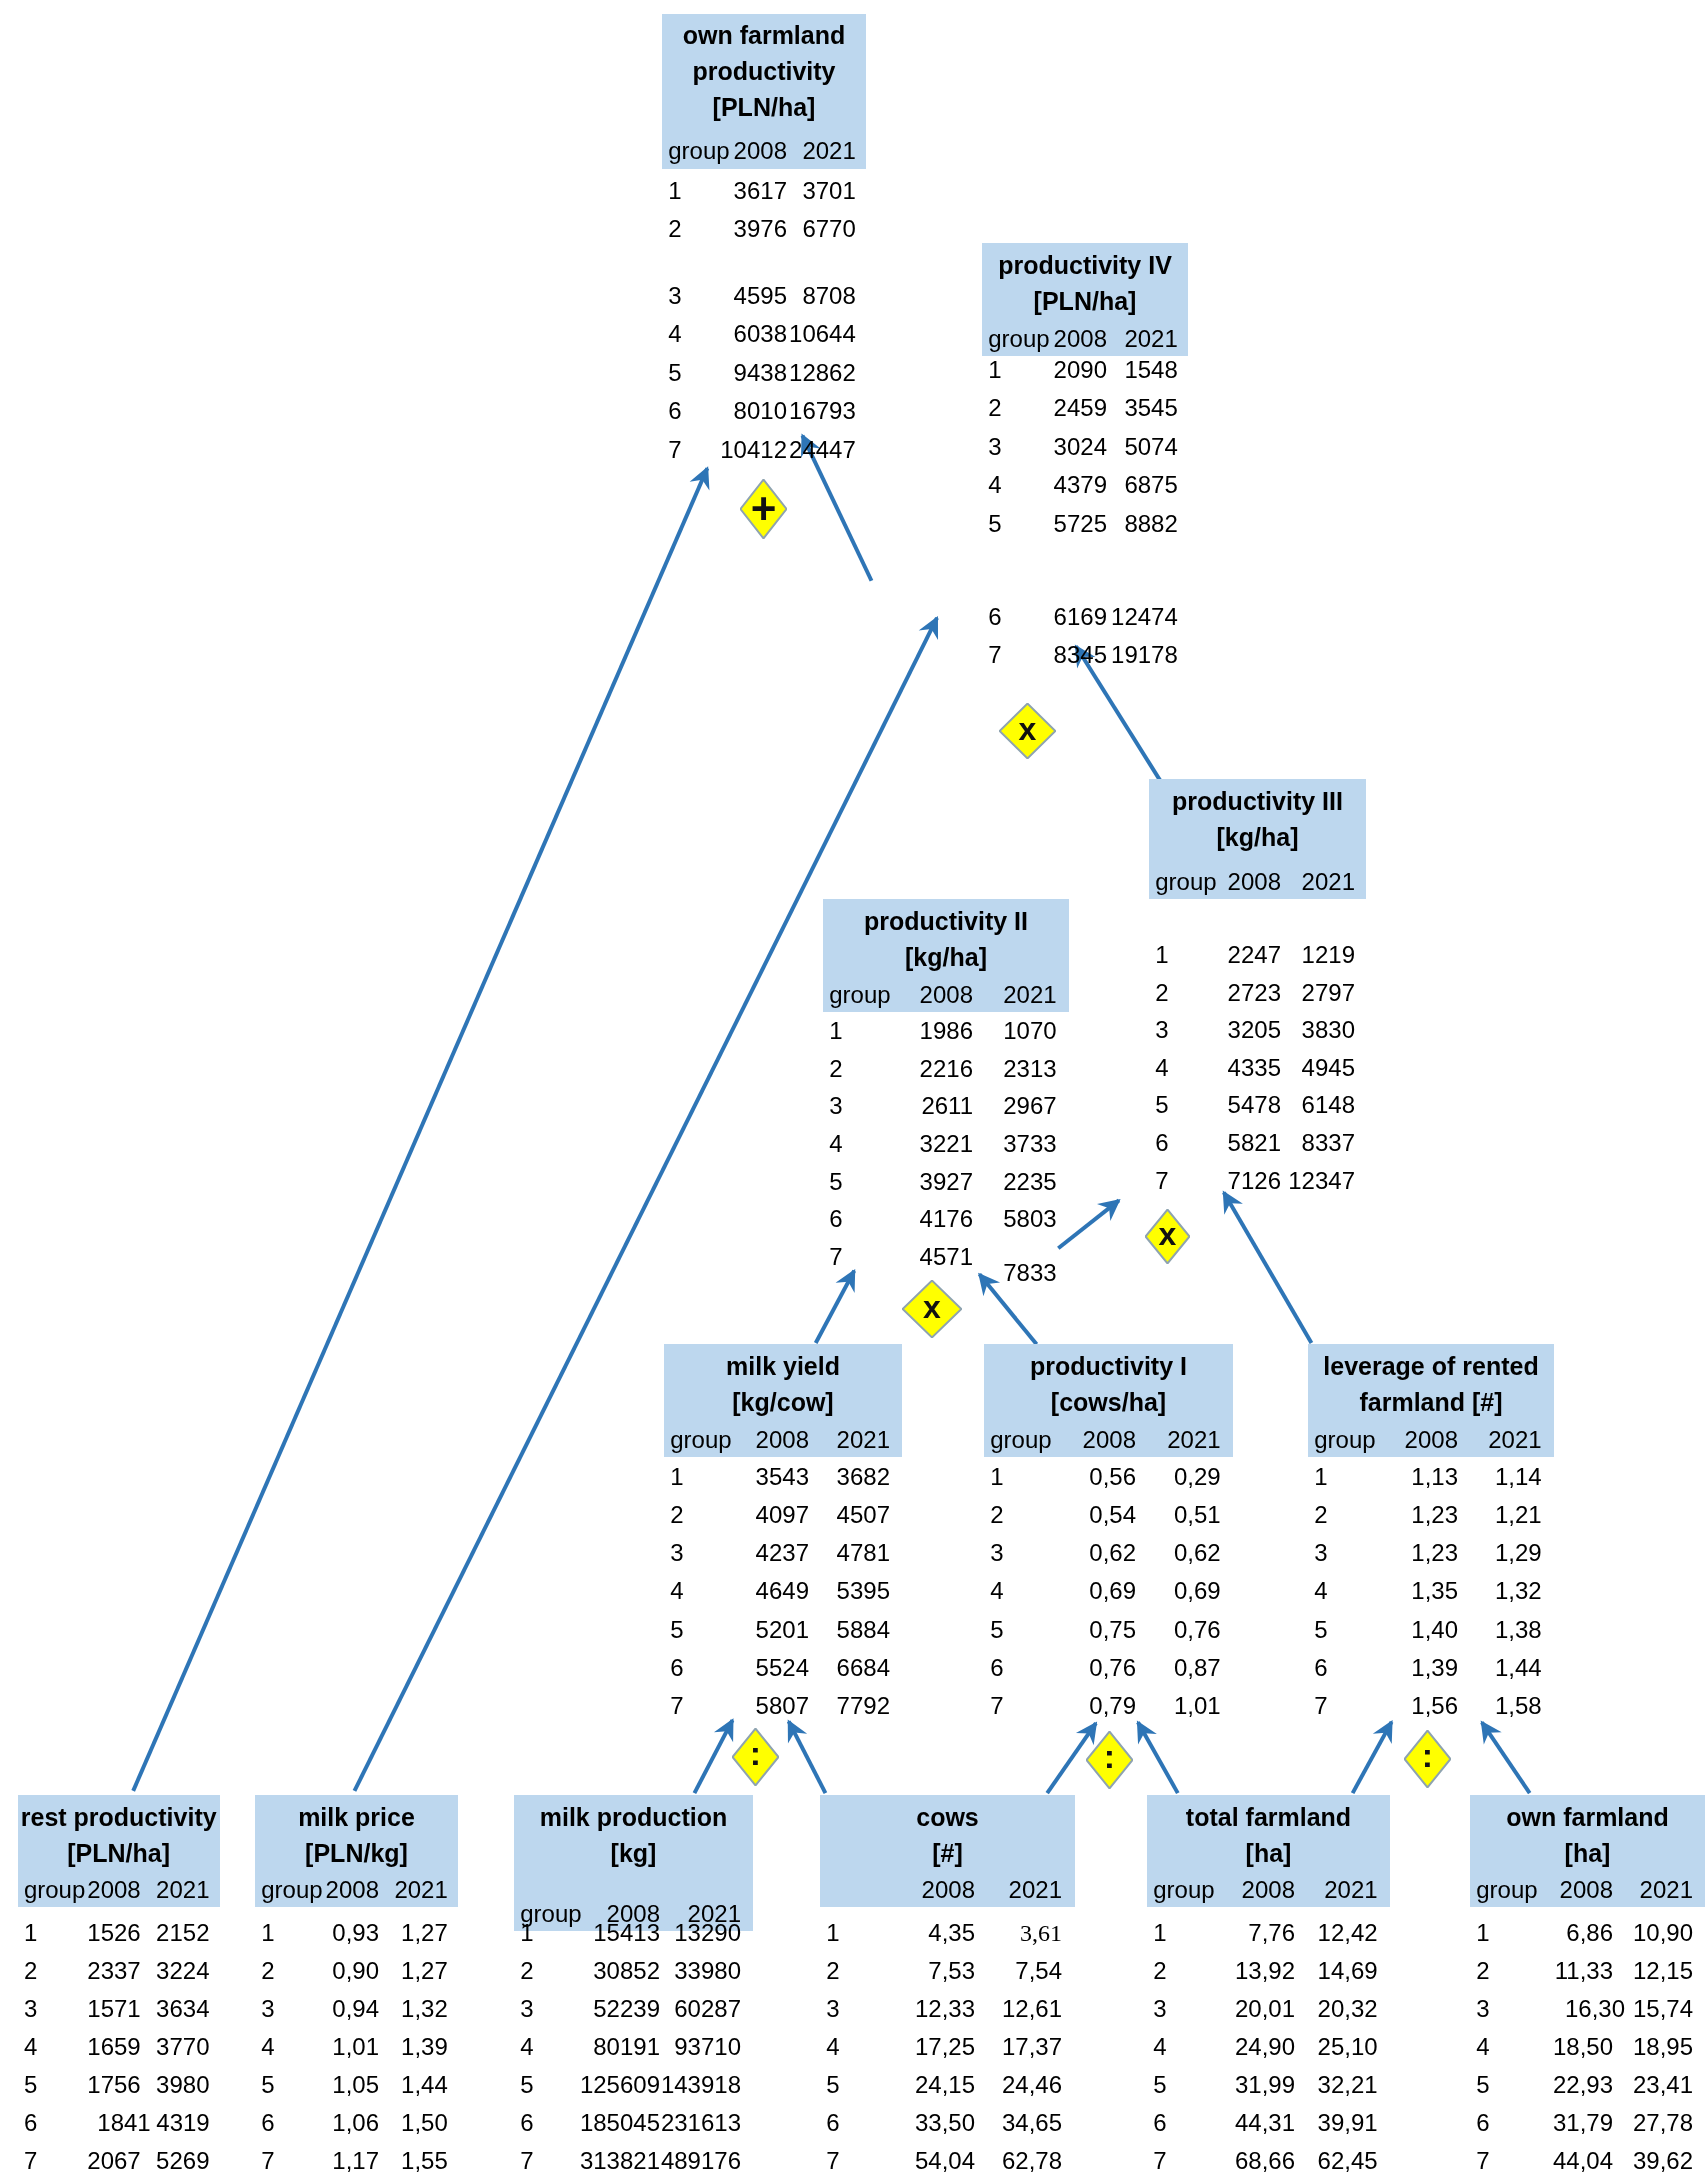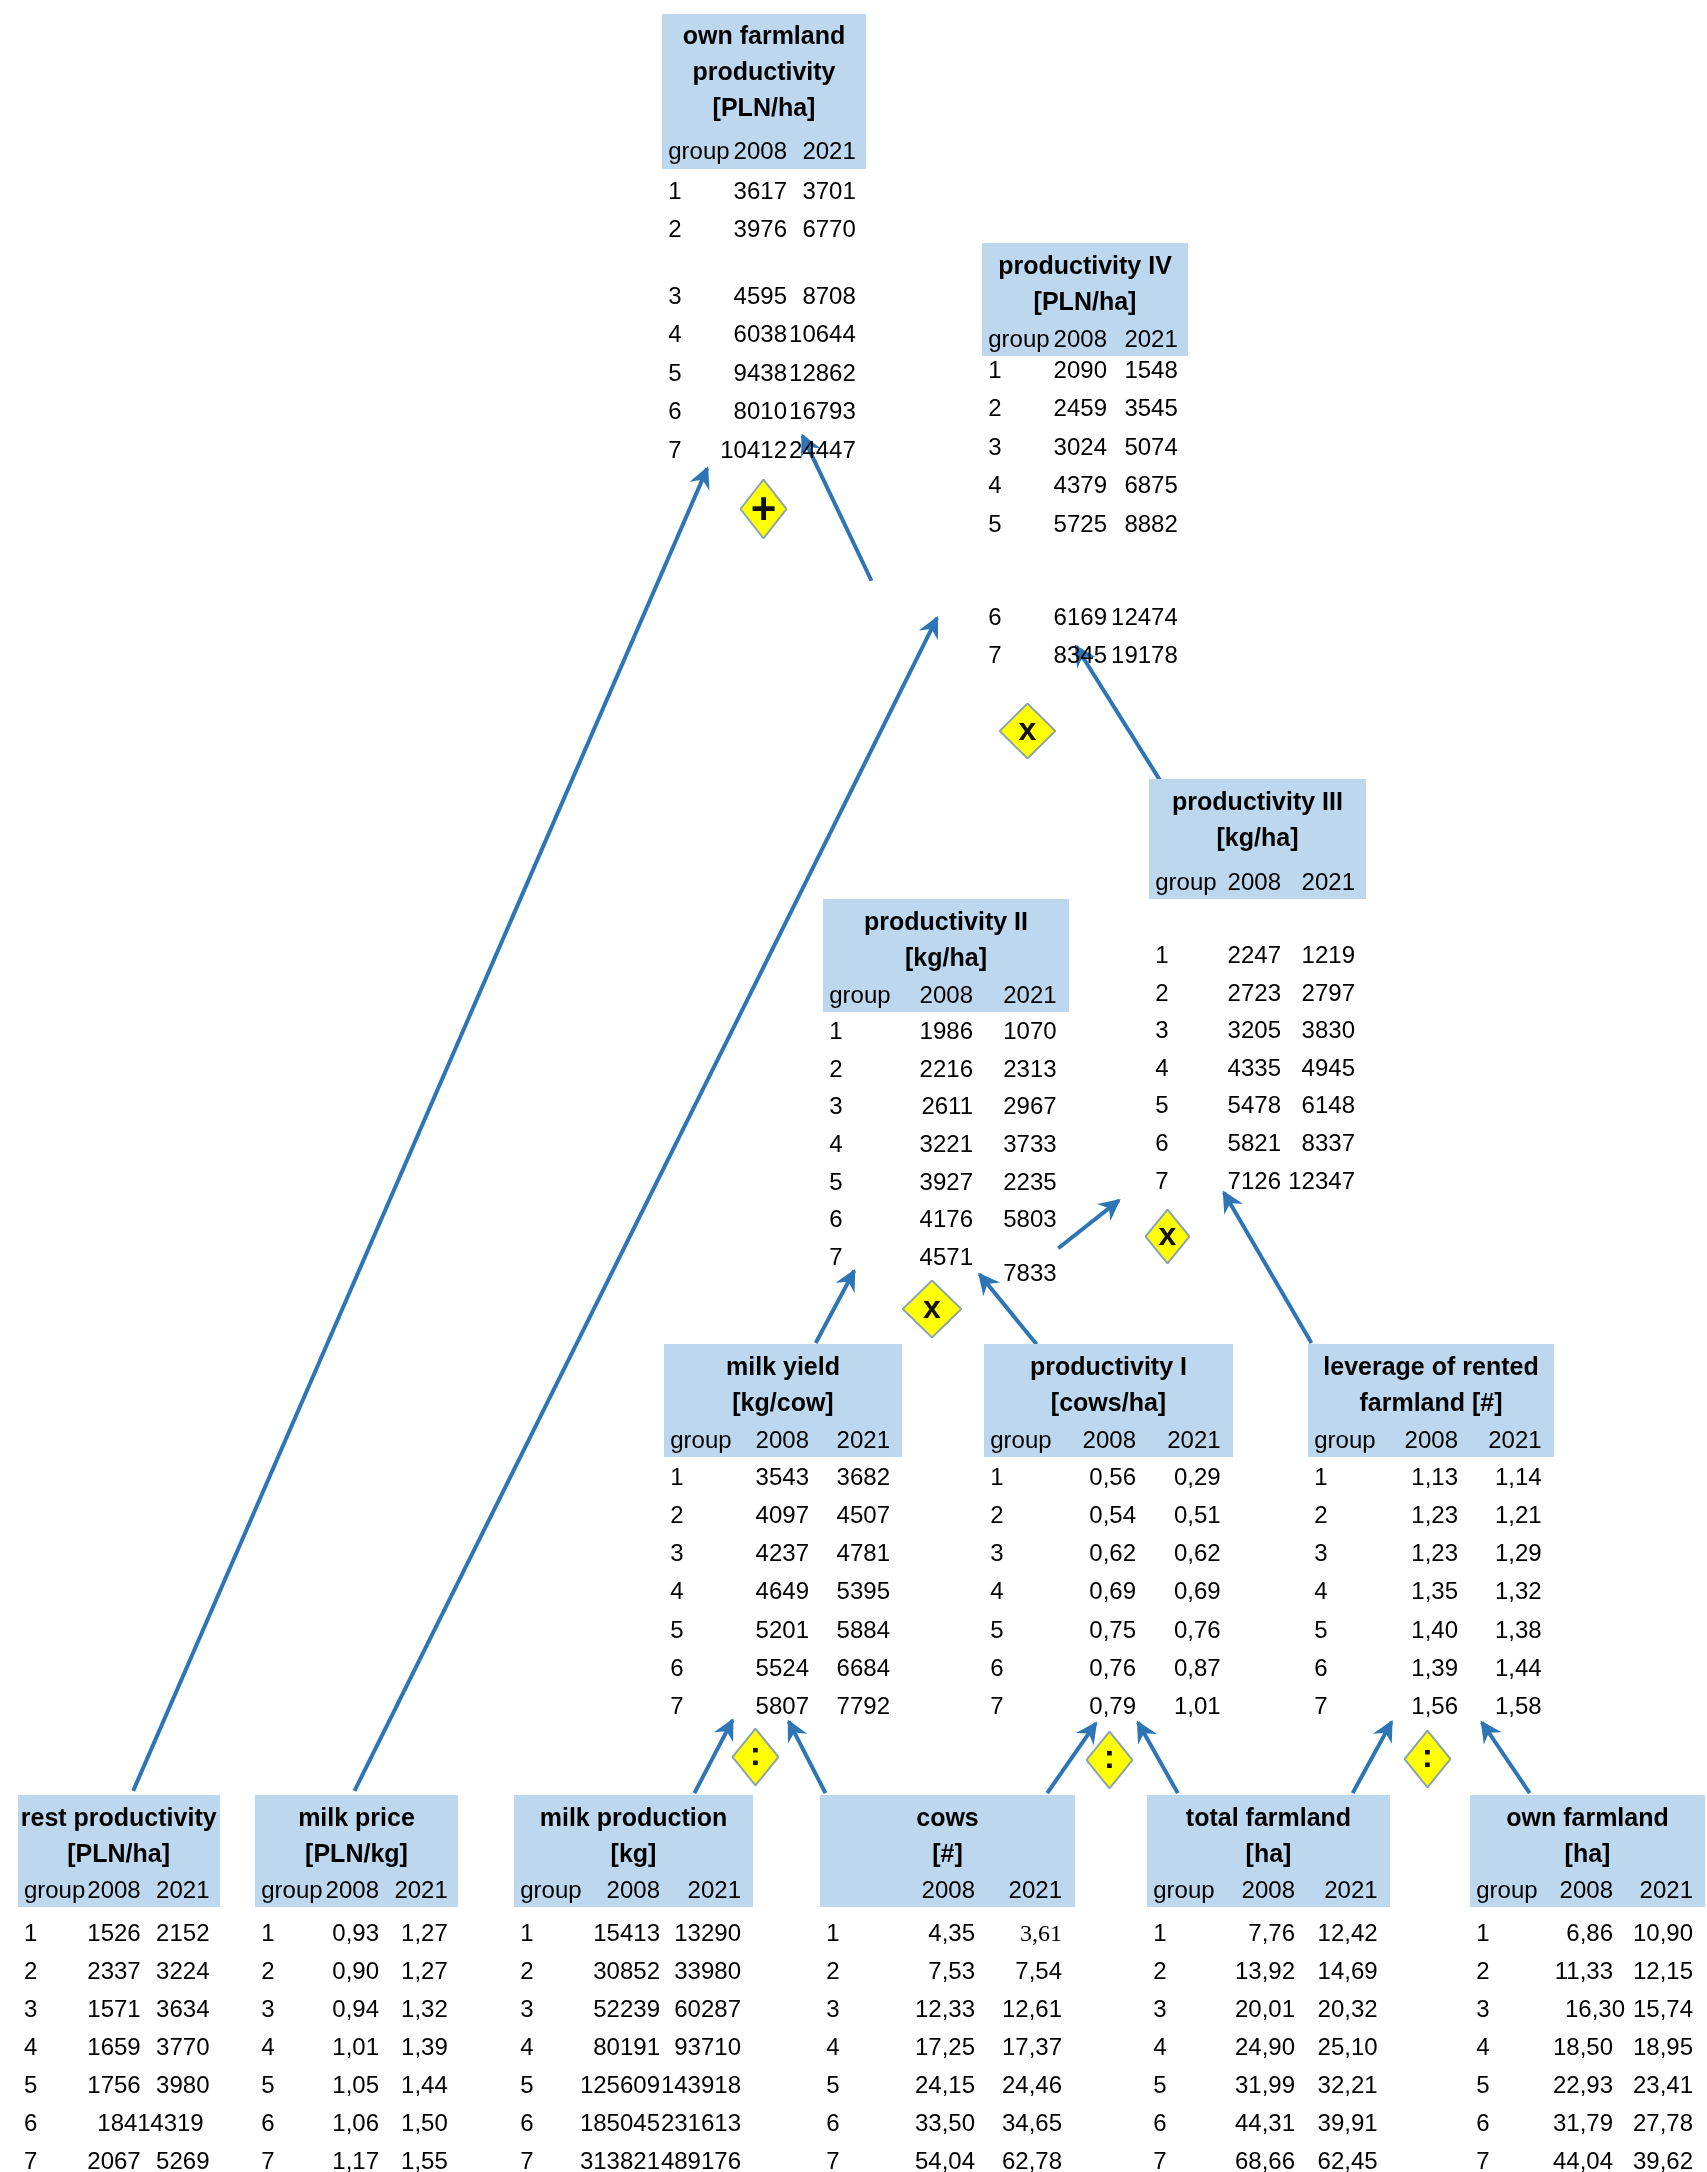--- a/index.html
+++ b/index.html
@@ -396,21 +396,21 @@
         <span style="right: 10.2px;">3770</span>
       </div>
       <div class="trow" style="left: 17.7px; top: 2066px; width: 202px; height: 38px;">
         <span class="gcol">5</span>
         <span style="right: 79px;">1756</span>
         <span style="right: 10.2px;">3980</span>
       </div>
       <div class="trow" style="left: 17.7px; top: 2104px; width: 202px; height: 38px;">
         <span class="gcol">6</span>
         <span style="right: 69px; margin-left: 14px;">1841</span>
-        <span style="right: 16px;">4319</span>
+        <span style="right: 10px;">4319</span>
       </div>
       <div class="trow" style="left: 17.7px; top: 2142px; width: 202px; height: 38px;">
         <span class="gcol">7</span>
         <span style="right: 79px;">2067</span>
         <span style="right: 10.2px;">5269</span>
       </div>
       <div class="tbl-head" style="left: 255px; top: 1795px; width: 203px; height: 112px;">
         <div class="tline">milk price</div>
         <div class="tline">[PLN/kg]</div>
         <div class="hspacer"></div>
@@ -448,21 +448,21 @@
       <div class="trow" style="left: 255px; top: 2104px; width: 203px; height: 38px;">
         <span class="gcol">6</span>
         <span style="right: 79px;">1,06</span>
         <span style="right: 10.2px;">1,50</span>
       </div>
       <div class="trow" style="left: 255px; top: 2142px; width: 203px; height: 38px;">
         <span class="gcol">7</span>
         <span style="right: 79px;">1,17</span>
         <span style="right: 10.2px;">1,55</span>
       </div>
-      <div class="tbl-head" style="left: 514px; top: 1795px; width: 239px; height: 112px;">
+      <div class="tbl-head" style="left: 514px; top: 1795px; width: 239px; height: 136px;">
         <div class="tline">milk production</div>
         <div class="tline">[kg]</div>
         <div class="hspacer"></div>
         <div class="colrow">
           <span class="gcol">group</span>
           <span style="right: 93px;">2008</span>
           <span style="right: 12px;">2021</span>
         </div>
       </div>
       <div class="trow" style="left: 514px; top: 1914px; width: 239px; height: 38px;">

